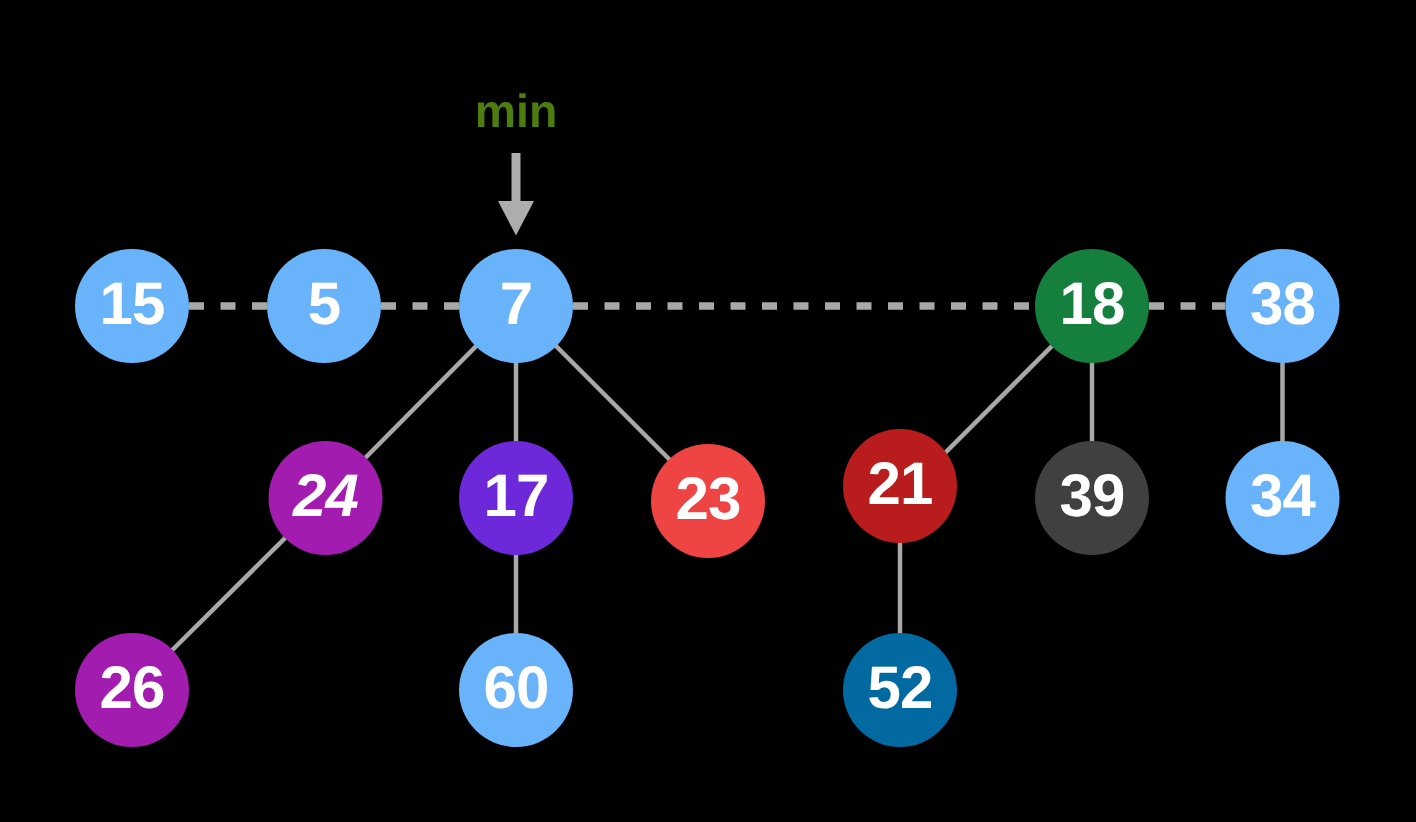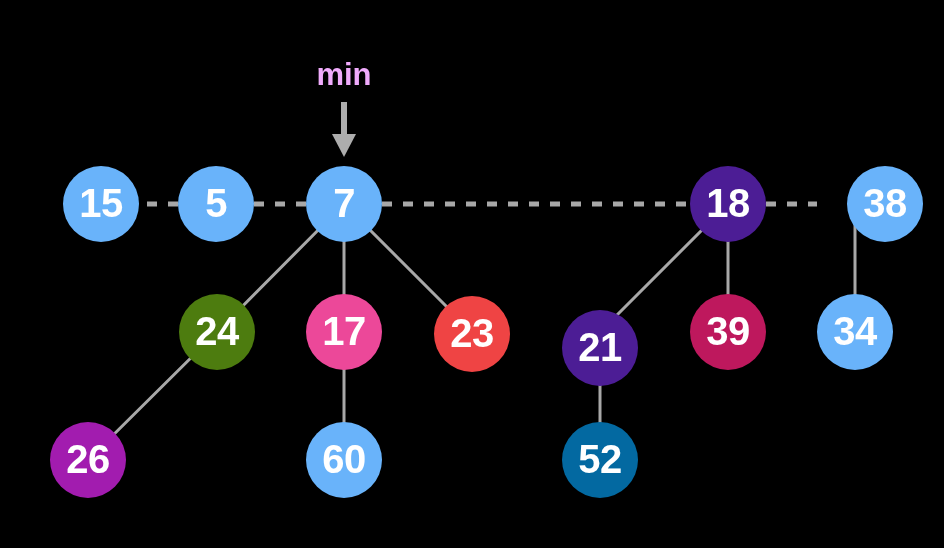--- a/index.html
+++ b/index.html
@@ -37,21 +37,21 @@
     letter-spacing: -0.5px;
     box-sizing: border-box;
     user-select: none;
   }
   .node-label {
     pointer-events: none;
     transform: translateY(-1px);
   }
   .min-label {
     position: absolute;
-    color: #f0abfc;
+    color: #4d7c0f;
     font-weight: bold;
     font-size: 31px;
     line-height: 1;
     white-space: nowrap;
     user-select: none;
   }
 </style>
 </head>
 <body>
 
@@ -77,48 +77,48 @@
     </svg>
 
   <svg id="arrow-layer" viewBox="0 0 944 548" xmlns="http://www.w3.org/2000/svg">
       <line x1="344" y1="102" x2="344" y2="134" stroke="#adadad" stroke-width="6"></line>
       <polygon points="332,134 356,134 344,157" fill="#adadad"></polygon>
     </svg>
 
   <div class="min-label" id="min-label" style="left: 344px; top: 74px; transform: translate(-50%, -50%);">min</div>
 
   <div id="node-layer">
-      <div class="node" style="left: 63px; top: 166px; width: 76px; height: 76px; background: rgb(105, 179, 250);">
+      <div class="node" style="left: 50px; top: 166px; width: 76px; height: 76px; background: rgb(105, 179, 250);">
         <span class="node-label">15</span>
       </div>
       <div class="node" style="left: 178px; top: 166px; width: 76px; height: 76px; background: rgb(105, 179, 250);">
         <span class="node-label">5</span>
       </div>
       <div class="node" style="left: 306px; top: 166px; width: 76px; height: 76px; background: rgb(105, 179, 250);">
         <span class="node-label">7</span>
       </div>
-      <div class="node" style="left: 690px; top: 166px; width: 76px; height: 76px; background: #4c1d95;">
+      <div class="node" style="left: 690px; top: 166px; width: 76px; height: 76px; background: #15803d;">
         <span class="node-label">18</span>
       </div>
-      <div class="node" style="left: 847px; top: 166px; width: 76px; height: 76px; background: rgb(105, 179, 250);">
+      <div class="node" style="left: 817px; top: 166px; width: 76px; height: 76px; background: rgb(105, 179, 250);">
         <span class="node-label">38</span>
       </div>
-      <div class="node" style="left: 179px; top: 294px; width: 76px; height: 76px; background: #4d7c0f;">
+      <div class="node" style="left: 179px; top: 294px; width: 76px; height: 76px; background: #a21caf; font-style: italic;">
         <span class="node-label">24</span>
       </div>
-      <div class="node" style="left: 306px; top: 294px; width: 76px; height: 76px; background: #ec4899;">
+      <div class="node" style="left: 306px; top: 294px; width: 76px; height: 76px; background: #6d28d9;">
         <span class="node-label">17</span>
       </div>
       <div class="node" style="left: 434px; top: 296px; width: 76px; height: 76px; background: #ef4444; text-align: right;">
         <span class="node-label">23</span>
       </div>
-      <div class="node" style="left: 562px; top: 310px; width: 76px; height: 76px; background: #4c1d95;">
+      <div class="node" style="left: 562px; top: 286px; width: 76px; height: 76px; background: #b91c1c;">
         <span class="node-label">21</span>
       </div>
-      <div class="node" style="left: 690px; top: 294px; width: 76px; height: 76px; background: #be185d;">
+      <div class="node" style="left: 690px; top: 294px; width: 76px; height: 76px; background: #404040;">
         <span class="node-label">39</span>
       </div>
       <div class="node" style="left: 817px; top: 294px; width: 76px; height: 76px; background: rgb(105, 179, 250);">
         <span class="node-label">34</span>
       </div>
       <div class="node" style="left: 50px; top: 422px; width: 76px; height: 76px; background: #a21caf;">
         <span class="node-label">26</span>
       </div>
       <div class="node" style="left: 306px; top: 422px; width: 76px; height: 76px; background: rgb(105, 179, 250);">
         <span class="node-label">60</span>

